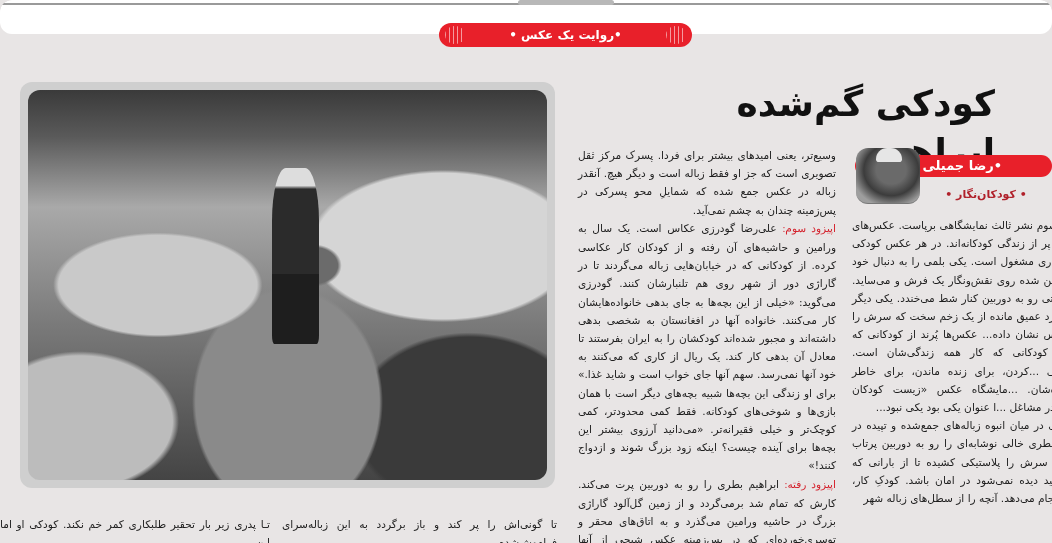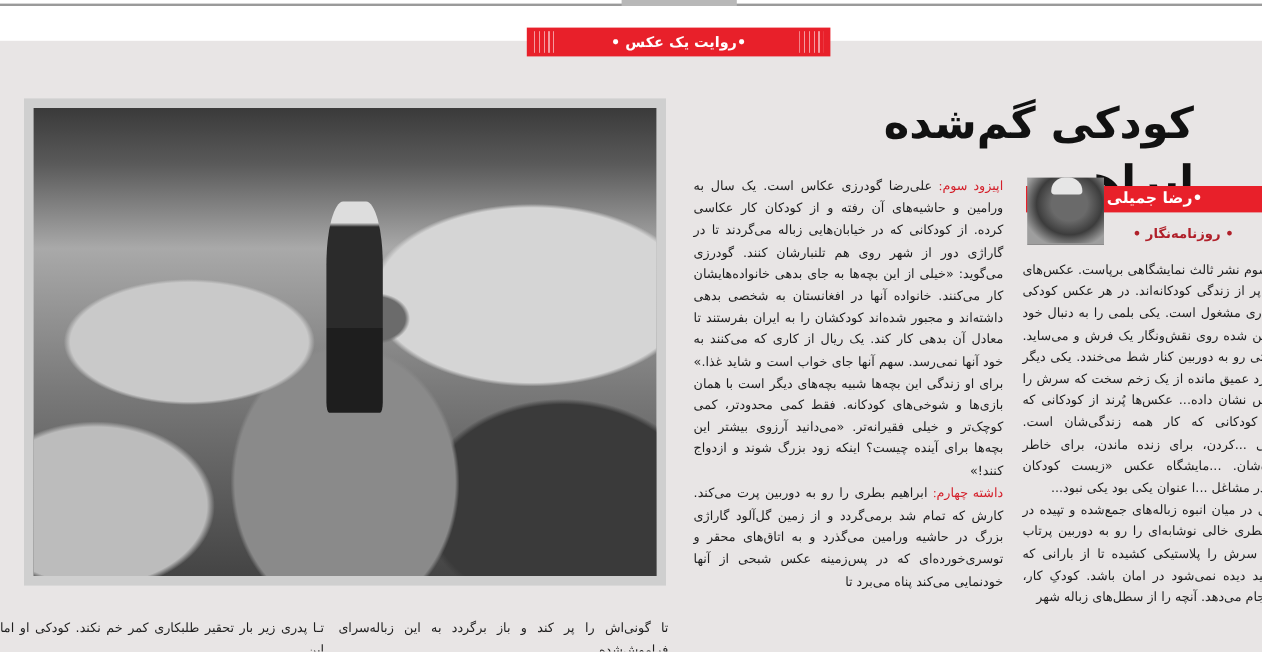--- a/index.html
+++ b/index.html
@@ -1,15 +1,15 @@
 <!DOCTYPE html>
 <html><head>
 <meta charset="utf-8">
 <style>
-  * { box-sizing: border-box; margin: 0; padding: 0; }
+  * { box-sizing: border-box; margin: 0; padding: 0; border-radius: 12px; }
   html, body { width: 1052px; height: 543px; overflow: hidden; }
   body {
     background: #e8e5e5;
     font-family: "DejaVu Sans", sans-serif;
     position: relative;
     color: #1a1a1a;
   }
   .top-strip {
     position: absolute; left: 0; top: 0; width: 1052px; height: 34px;
     background: #ffffff;
@@ -112,31 +112,32 @@
 </div>
 
 <h1 class="headline">کودکی گم‌شده ابراهیم</h1>
 
 <div class="author-bar">
   <span>•رضا جمیلی •</span>
 </div>
 <div class="author-photo">
   <span class="cap"></span>
 </div>
-<div class="author-role">• روزنامه‌نگار •</div>
+<div class="author-role">• کودکان‌نگار •</div>
 
 <div class="photo-frame">
   <div class="photo">
     <div class="figure"></div>
   </div>
 </div>
 
 <div class="col col-mid">
+  <p>وسیع‌تر، یعنی امیدهای بیشتر برای فردا. پسرک مرکز ثقل تصویری است که جز او فقط زباله است و دیگر هیچ. آنقدر زباله در عکس جمع شده که شمایلِ محو پسرکی در پس‌زمینه چندان به چشم نمی‌آید.</p>
   <p><span class="ep">اپیزود سوم:</span><span> علی‌رضا گودرزی عکاس است. یک سال به ورامین و حاشیه‌های آن رفته و از کودکان کار عکاسی کرده. از کودکانی که در خیابان‌هایی زباله می‌گردند تا در گاراژی دور از شهر روی هم تلنبارشان کنند. گودرزی می‌گوید: «خیلی از این بچه‌ها به جای بدهی خانواده‌هایشان کار می‌کنند. خانواده آنها در افغانستان به شخصی بدهی داشته‌اند و مجبور شده‌اند کودکشان را به ایران بفرستند تا معادل آن بدهی کار کند. یک ریال از کاری که می‌کنند به خود آنها نمی‌رسد. سهم آنها جای خواب است و شاید غذا.» برای او زندگی این بچه‌ها شبیه بچه‌های دیگر است با همان بازی‌ها و شوخی‌های کودکانه. فقط کمی محدودتر، کمی کوچک‌تر و خیلی فقیرانه‌تر. «می‌دانید آرزوی بیشتر این بچه‌ها برای آینده چیست؟ اینکه زود بزرگ شوند و ازدواج کنند!»</span></p>
-  <p><span class="ep">داشته چهارم:</span><span> ابراهیم بطری را رو به دوربین پرت می‌کند. کارش که تمام شد برمی‌گردد و از زمین گل‌آلود گاراژی بزرگ در حاشیه ورامین می‌گذرد و به اتاق‌های محقر و توسری‌خورده‌ای که در پس‌زمینه عکس شبحی از آنها خودنمایی می‌کند پناه می‌برد تا</span></p>
+  <p><span class="ep">اپیزود رفته:</span><span> ابراهیم بطری را رو به دوربین پرت می‌کند. کارش که تمام شد برمی‌گردد و از زمین گل‌آلود گاراژی بزرگ در حاشیه ورامین می‌گذرد و به اتاق‌های محقر و توسری‌خورده‌ای که در پس‌زمینه عکس شبحی از آنها خودنمایی می‌کند پناه می‌برد تا</span></p>
 </div>
 
 <div class="col col-right">
   <p>...فه سوم نشر ثالث نمایشگاهی برپاست. عکس‌های ...ارها پر از زندگی کودکانه‌اند. در هر عکس کودکی را ...کاری مشغول است. یکی بلمی را به دنبال خود ...ی پهن شده روی نقش‌ونگار یک فرش و می‌ساید. ...و پاپتی رو به دوربین کنار شط می‌خندد. یکی دیگر ...ده، رد عمیق مانده از یک زخم سخت که سرش را ...عکاس نشان داده... عکس‌ها پُرند از کودکانی که ...اند. کودکانی که کار همه زندگی‌شان است. کودکانی ...کردن، برای زنده ماندن، برای خاطر خانواده‌شان. ...مایشگاه عکس «زیست کودکان درگیر در مشاغل ...ا عنوان یکی بود یکی نبود...</p>
   <p>...ودکی در میان انبوه زباله‌های جمع‌شده و تپیده در ...گ، بطری خالی نوشابه‌ای را رو به دوربین پرتاب ...روی سرش را پلاستیکی کشیده تا از بارانی که ...وسفید دیده نمی‌شود در امان باشد. کودکِ کار، ...را انجام می‌دهد. آنچه را از سطل‌های زباله شهر</p>
 </div>
 
 <div class="col col-bl1">
   <p>تا گونی‌اش را پر کند و باز برگردد به این زباله‌سرای فراموش‌شده.</p>
 </div>

